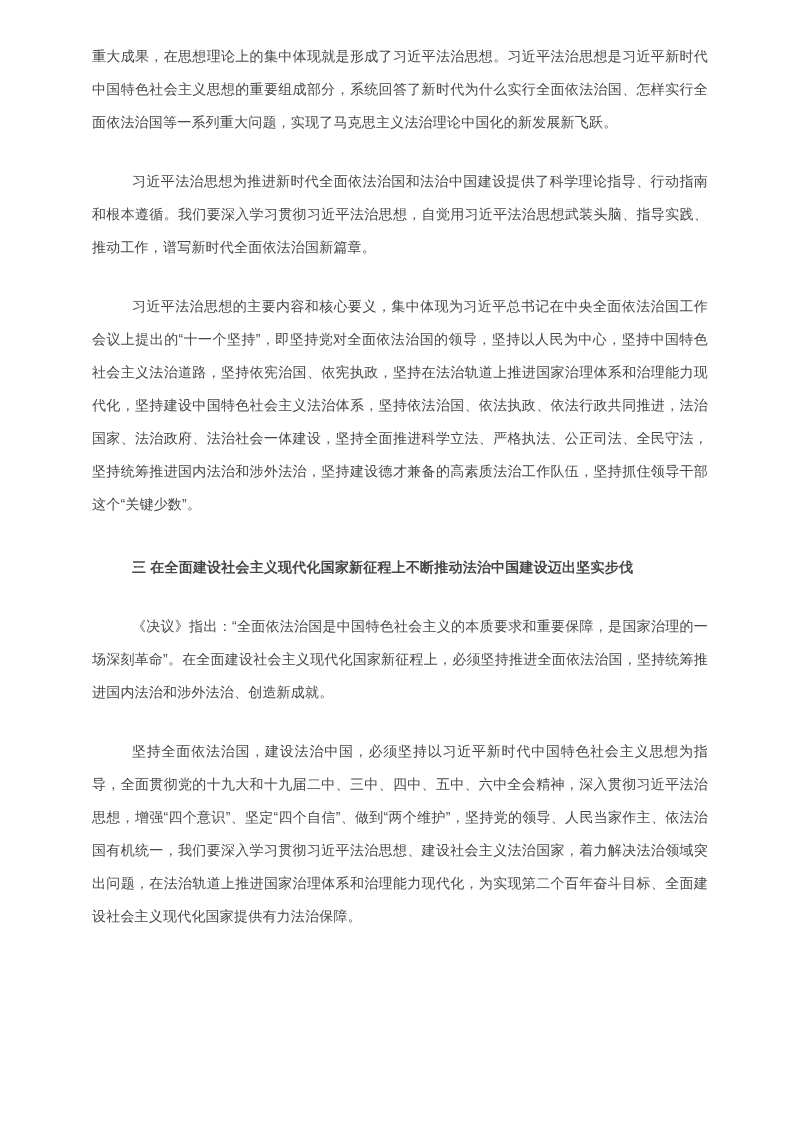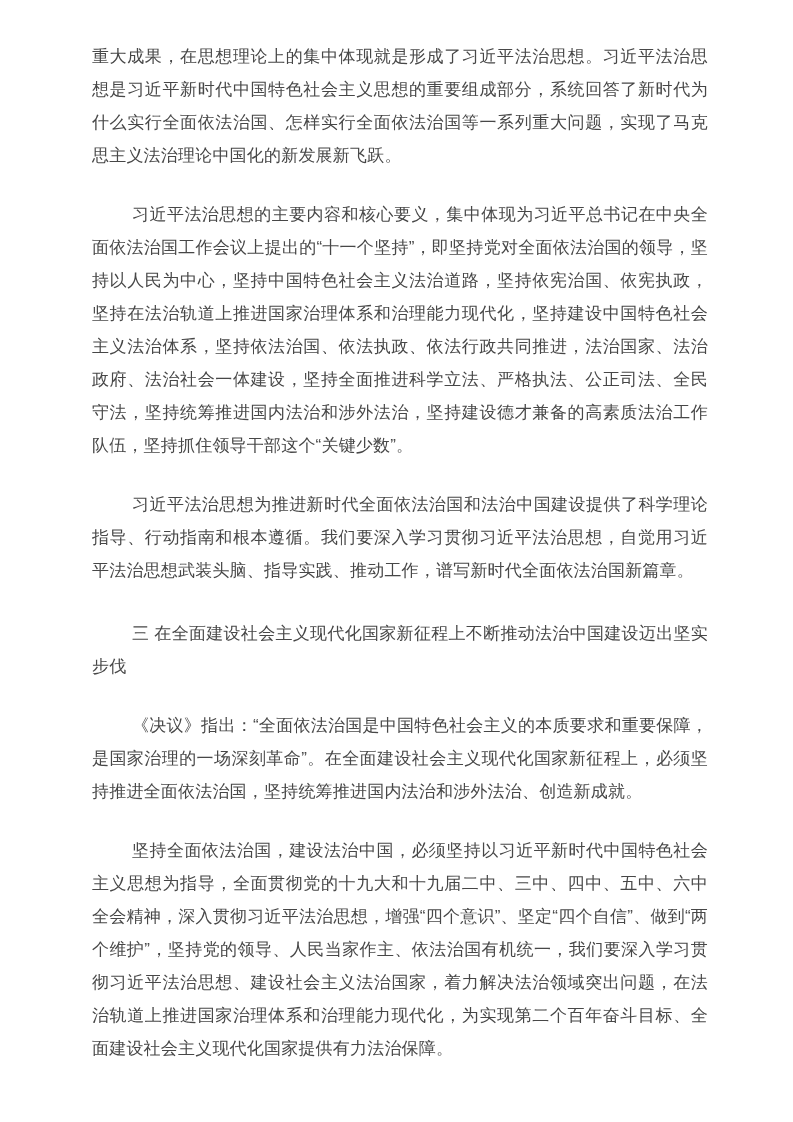--- a/index.html
+++ b/index.html
@@ -14,45 +14,45 @@
   }
   .page {
     box-sizing: border-box;
     width: 793px;
     height: 1122px;
     padding: 40px 85px 0 92px;
     background: #ffffff;
   }
   .para {
     font-family: "Liberation Sans", "DejaVu Sans", sans-serif;
-    font-size: 17px;
+    font-size: 14px;
     line-height: 33px;
     letter-spacing: 0.2px;
     color: #474747;
     text-align: justify;
     margin: 0 0 26px 0;
     text-indent: 40px;
   }
   .para.no-indent {
     text-indent: 0;
   }
   .para.heading {
     
-    font-weight: normal;
+    font-weight: bold;
     margin-top: 30px;
   }
 </style>
 </head>
 <body>
 
 <div class="page">
   <p class="para no-indent">重大成果，在思想理论上的集中体现就是形成了习近平法治思想。习近平法治思想是习近平新时代中国特色社会主义思想的重要组成部分，系统回答了新时代为什么实行全面依法治国、怎样实行全面依法治国等一系列重大问题，实现了马克思主义法治理论中国化的新发展新飞跃。</p>
 
+  <p class="para">习近平法治思想为推进新时代全面依法治国和法治中国建设提供了科学理论指导、行动指南和根本遵循。我们要深入学习贯彻习近平法治思想，自觉用习近平法治思想武装头脑、指导实践、推动工作，谱写新时代全面依法治国新篇章。</p>
+
   <p class="para">习近平法治思想的主要内容和核心要义，集中体现为习近平总书记在中央全面依法治国工作会议上提出的“十一个坚持”，即坚持党对全面依法治国的领导，坚持以人民为中心，坚持中国特色社会主义法治道路，坚持依宪治国、依宪执政，坚持在法治轨道上推进国家治理体系和治理能力现代化，坚持建设中国特色社会主义法治体系，坚持依法治国、依法执政、依法行政共同推进，法治国家、法治政府、法治社会一体建设，坚持全面推进科学立法、严格执法、公正司法、全民守法，坚持统筹推进国内法治和涉外法治，坚持建设德才兼备的高素质法治工作队伍，坚持抓住领导干部这个“关键少数”。</p>
-
-  <p class="para">习近平法治思想为推进新时代全面依法治国和法治中国建设提供了科学理论指导、行动指南和根本遵循。我们要深入学习贯彻习近平法治思想，自觉用习近平法治思想武装头脑、指导实践、推动工作，谱写新时代全面依法治国新篇章。</p>
 
   <p class="para heading">三 在全面建设社会主义现代化国家新征程上不断推动法治中国建设迈出坚实步伐</p>
 
   <p class="para">《决议》指出：“全面依法治国是中国特色社会主义的本质要求和重要保障，是国家治理的一场深刻革命”。在全面建设社会主义现代化国家新征程上，必须坚持推进全面依法治国，坚持统筹推进国内法治和涉外法治、创造新成就。</p>
 
   <p class="para">坚持全面依法治国，建设法治中国，必须坚持以习近平新时代中国特色社会主义思想为指导，全面贯彻党的十九大和十九届二中、三中、四中、五中、六中全会精神，深入贯彻习近平法治思想，增强“四个意识”、坚定“四个自信”、做到“两个维护”，坚持党的领导、人民当家作主、依法治国有机统一，我们要深入学习贯彻习近平法治思想、建设社会主义法治国家，着力解决法治领域突出问题，在法治轨道上推进国家治理体系和治理能力现代化，为实现第二个百年奋斗目标、全面建设社会主义现代化国家提供有力法治保障。</p>
 </div>
 
 </body></html>

